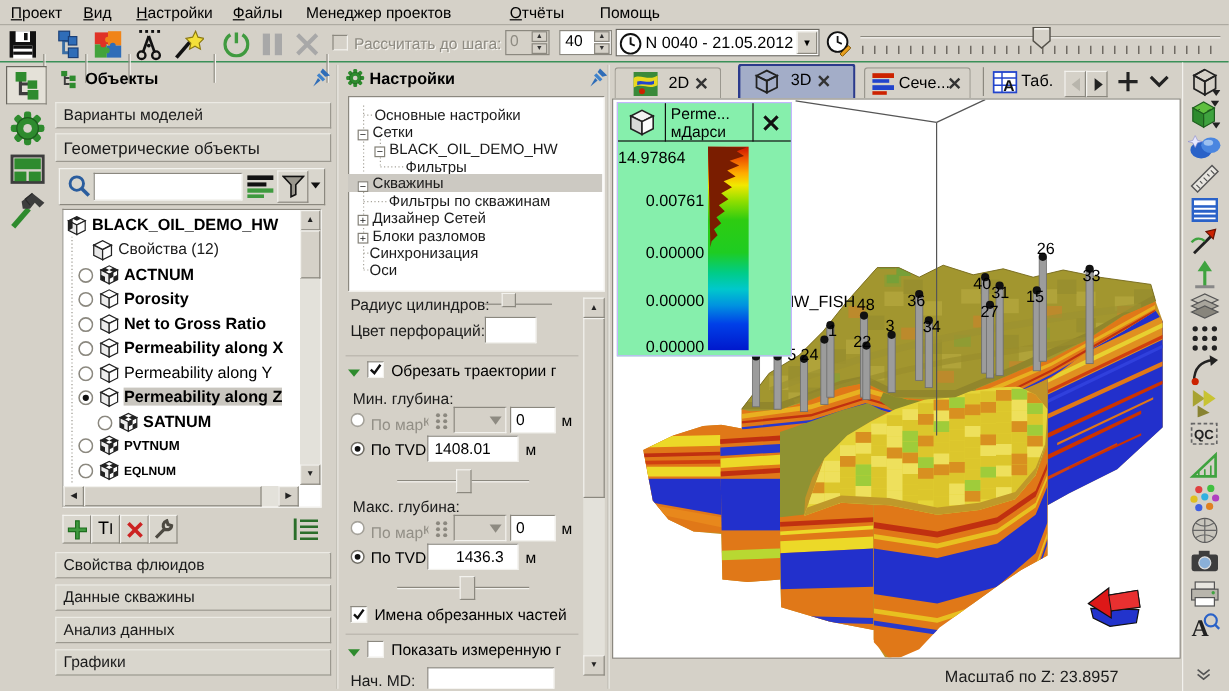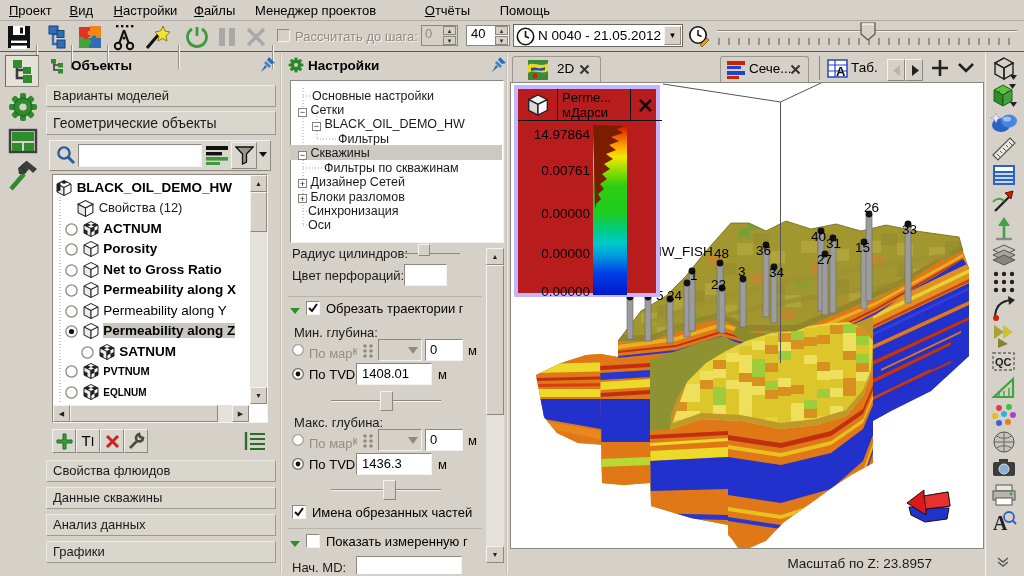--- a/index.html
+++ b/index.html
@@ -478,21 +478,21 @@
  <div class="abs sunken" style="left:92px;top:185px;width:44px;height:22px;background:#d5d1c8;">
           <div style="position:absolute;right:3px;top:7px;width:0;height:0;border:5px solid transparent;border-top:7px solid #8e8b82;"></div>
         </div>
  <div class="abs sunken white" style="left:139px;top:185px;width:38px;height:22px;line-height:20px;padding-left:4px;">0</div>
  <div class="lbl" style="left:182px;top:189px;">м</div>
  <svg class="abs" style="left:6px;top:214px;" width="13" height="13">
           <circle cx="6" cy="6" r="5.3" fill="#fff" stroke="#706d65" stroke-width="1.3"></circle>
           <circle cx="6" cy="6" r="2.4" fill="#111"></circle>
         </svg>
  <div class="lbl" style="left:23px;top:213px;">По TVD</div>
- <div class="abs sunken white" style="left:70px;top:209px;width:76px;height:22px;line-height:20px;padding-left:5px;">1436.3</div>
+ <div class="abs sunken white" style="left:70px;top:209px;width:76px;height:22px;line-height:20px;padding-left:23px;">1436.3</div>
  <div class="lbl" style="left:152px;top:213px;">м</div>
  <div class="abs" style="left:45px;top:245px;width:110px;height:2px;border-top:1px solid #8b887f;border-bottom:1px solid #f4f3ef;"></div>
  <div class="abs raised" style="left:97px;top:236px;width:13px;height:20px;background:#d5d1c8;"></div>
  <div class="abs sunken white" style="left:6px;top:261px;width:14px;height:14px;"><svg width="12" height="12" viewBox="0 0 12 12">
             <path d="M2 6 L5 9 L10 2" stroke="#111" stroke-width="2" fill="none"></path>
           </svg></div>
  <div class="lbl" style="left:26px;top:261px;">Имена обрезанных частей</div>
  <div class="abs" style="left:2px;top:284px;width:194px;border-top:1px solid #b8b5ac;"></div>
  <svg class="abs" style="left:4px;top:295px;" width="11" height="9">
           <polygon points="0,2 10,2 5,8" fill="#2e8b2e"></polygon>
@@ -515,20 +515,31 @@
 <div class="abs" style="left:0;top:0;width:475px;height:30px;">
  <div class="abs" style="left:2px;top:4px;width:89px;height:26px;background:#d5d1c8;border:1px solid #9a978e;border-bottom:none;border-radius:3px 3px 0 0;">
   <svg class="abs" style="left:14px;top:2px;" width="22" height="22" viewBox="0 0 22 22">
    <rect x="1" y="1" width="20" height="20" fill="#3a8a3a"></rect>
    <path d="M1 6 C6 2 14 9 21 4 L21 12 C14 16 8 10 1 14 Z" fill="#e8d820"></path>
    <path d="M4 9 C8 7 13 11 18 8 L18 11 C13 13 9 10 4 12 Z" fill="#2244cc"></path>
    <circle cx="8" cy="17" r="2.5" fill="#cc2200"></circle>
   </svg>
   <span class="abs" style="left:44px;top:4px;font-size:13.5px;">2D</span>
   <svg class="abs" style="left:66px;top:7px;" width="11" height="11">
+            <path d="M1.5 1.5 L9.5 9.5 M9.5 1.5 L1.5 9.5" stroke="#333" stroke-width="2"></path>
+          </svg>
+ </div>
+ <div class="abs" style="left:105px;top:1px;width:98px;height:29px;background:#a3adc8;border:2px solid #2b3a8c;border-bottom:none;border-radius:3px 3px 0 0;">
+  <svg class="abs" style="left:11px;top:2px;" width="22" height="22" viewBox="0 0 18 18">
+   <polygon points="2,5 9,1.5 16,5 9,8.5" fill="none" stroke="#222" stroke-width="1.2"></polygon>
+            <polygon points="2,5 9,8.5 9,16.5 2,13" fill="none" stroke="#222" stroke-width="1.2"></polygon>
+            <polygon points="9,8.5 16,5 16,13 9,16.5" fill="none" stroke="#222" stroke-width="1.2"></polygon>
+  </svg>
+  <span class="abs" style="left:42px;top:4px;font-size:13.5px;">3D</span>
+  <svg class="abs" style="left:64px;top:7px;" width="11" height="11">
             <path d="M1.5 1.5 L9.5 9.5 M9.5 1.5 L1.5 9.5" stroke="#333" stroke-width="2"></path>
           </svg>
  </div>
  <div class="abs" style="left:210px;top:4px;width:89px;height:26px;background:#d5d1c8;border:1px solid #9a978e;border-bottom:none;border-radius:3px 3px 0 0;">
   <svg class="abs" style="left:4px;top:3px;" width="22" height="20" viewBox="0 0 22 20">
    <rect x="2" y="1" width="18" height="4" fill="#cc2200"></rect>
             <rect x="2" y="6" width="14" height="3" fill="#2244cc"></rect>
    <rect x="2" y="11" width="18" height="4" fill="#2244cc"></rect>
             <rect x="2" y="16" width="12" height="3" fill="#cc2200"></rect>
   </svg>
@@ -895,21 +906,21 @@
   <text x="353" y="129">26</text>
             <text x="391" y="151">33</text>
             <text x="141" y="173">HW_FISH</text>
  </g>
 
  <path d="M398,424 L438,425 L436,436 L414,439 L400,432 Z" fill="#2233cc" stroke="#111" stroke-width="1"></path>
  <path d="M396,420 L413,407 L413,413 L437,409 L439,423 L415,426 L415,432 Z" fill="#dd1818" stroke="#111" stroke-width="1"></path>
  <path d="M413,413 L437,409 L439,423 L415,426 Z" fill="#e83030" stroke="#111" stroke-width="0.8"></path>
 </svg>
 
-<div class="abs" style="left:3px;top:2px;width:146px;height:212px;background:#b91c1c;border:4px solid #c4b5fd;">
+<div class="abs" style="left:3px;top:2px;width:146px;height:212px;background:#86efac;border:1px solid #c4b5fd;">
  <div class="abs" style="left:0;top:0;width:144px;height:32px;border-bottom:1px solid #111;">
   <svg class="abs" style="left:8px;top:4px;" width="24" height="24" viewBox="0 0 18 18">
    <polygon points="2,5 9,1.5 16,5 9,8.5" fill="#f2f2f2" stroke="#222"></polygon>
               <polygon points="2,5 9,8.5 9,16.5 2,13" fill="#d8d8d8" stroke="#222"></polygon>
               <polygon points="9,8.5 16,5 16,13 9,16.5" fill="#fbfbfb" stroke="#222"></polygon>
   </svg>
   <div class="abs" style="left:39px;top:0;width:1px;height:32px;background:#111;"></div>
   <div class="abs" style="left:44px;top:1px;font-size:13px;">Perme...</div>
   <div class="abs" style="left:44px;top:16px;font-size:13px;">мДарси</div>
   <div class="abs" style="left:112px;top:0;width:1px;height:32px;background:#111;"></div>
@@ -930,21 +941,21 @@
                 <stop offset="0.62" stop-color="#00cc88"></stop>
                 <stop offset="0.7" stop-color="#00c8cc"></stop>
                 <stop offset="0.78" stop-color="#0092e0"></stop>
                 <stop offset="0.87" stop-color="#0040e8"></stop>
                 <stop offset="1" stop-color="#0018cc"></stop>
   </linearGradient>
             </defs>
   <rect x="0" y="0" width="34" height="170" fill="url(#cbar)"></rect>
   <path d="M0,0 L32,1 L24,4 L30,8 L18,12 L26,16 L16,20 L23,25 L13,29 L20,34 L11,39 L17,44 L9,49 L14,54 L7,59 L11,64 L5,69 L8,74 L3,79 L2,84 Z" fill="#7a1d00"></path>
  </svg>
- <div class="abs" style="left:0;top:38px;width:72px;text-align:right;font-size:13.5px;">14.97864</div>
+ <div class="abs" style="left:0;top:38px;width:72px;text-align:left;font-size:13.5px;">14.97864</div>
  <div class="abs" style="left:0;top:74px;width:72px;text-align:right;font-size:13.5px;">0.00761</div>
  <div class="abs" style="left:0;top:117px;width:72px;text-align:right;font-size:13.5px;">0.00000</div>
  <div class="abs" style="left:0;top:157px;width:72px;text-align:right;font-size:13.5px;">0.00000</div>
  <div class="abs" style="left:0;top:195px;width:72px;text-align:right;font-size:13.5px;">0.00000</div>
 </div>
 </div>
 
 <div class="abs" style="left:0;top:497px;width:475px;height:27px;">
  <div class="abs" style="right:53px;top:7px;font-size:13.5px;color:#1a1a1a;">Масштаб по Z: 23.8957</div>
 </div>

